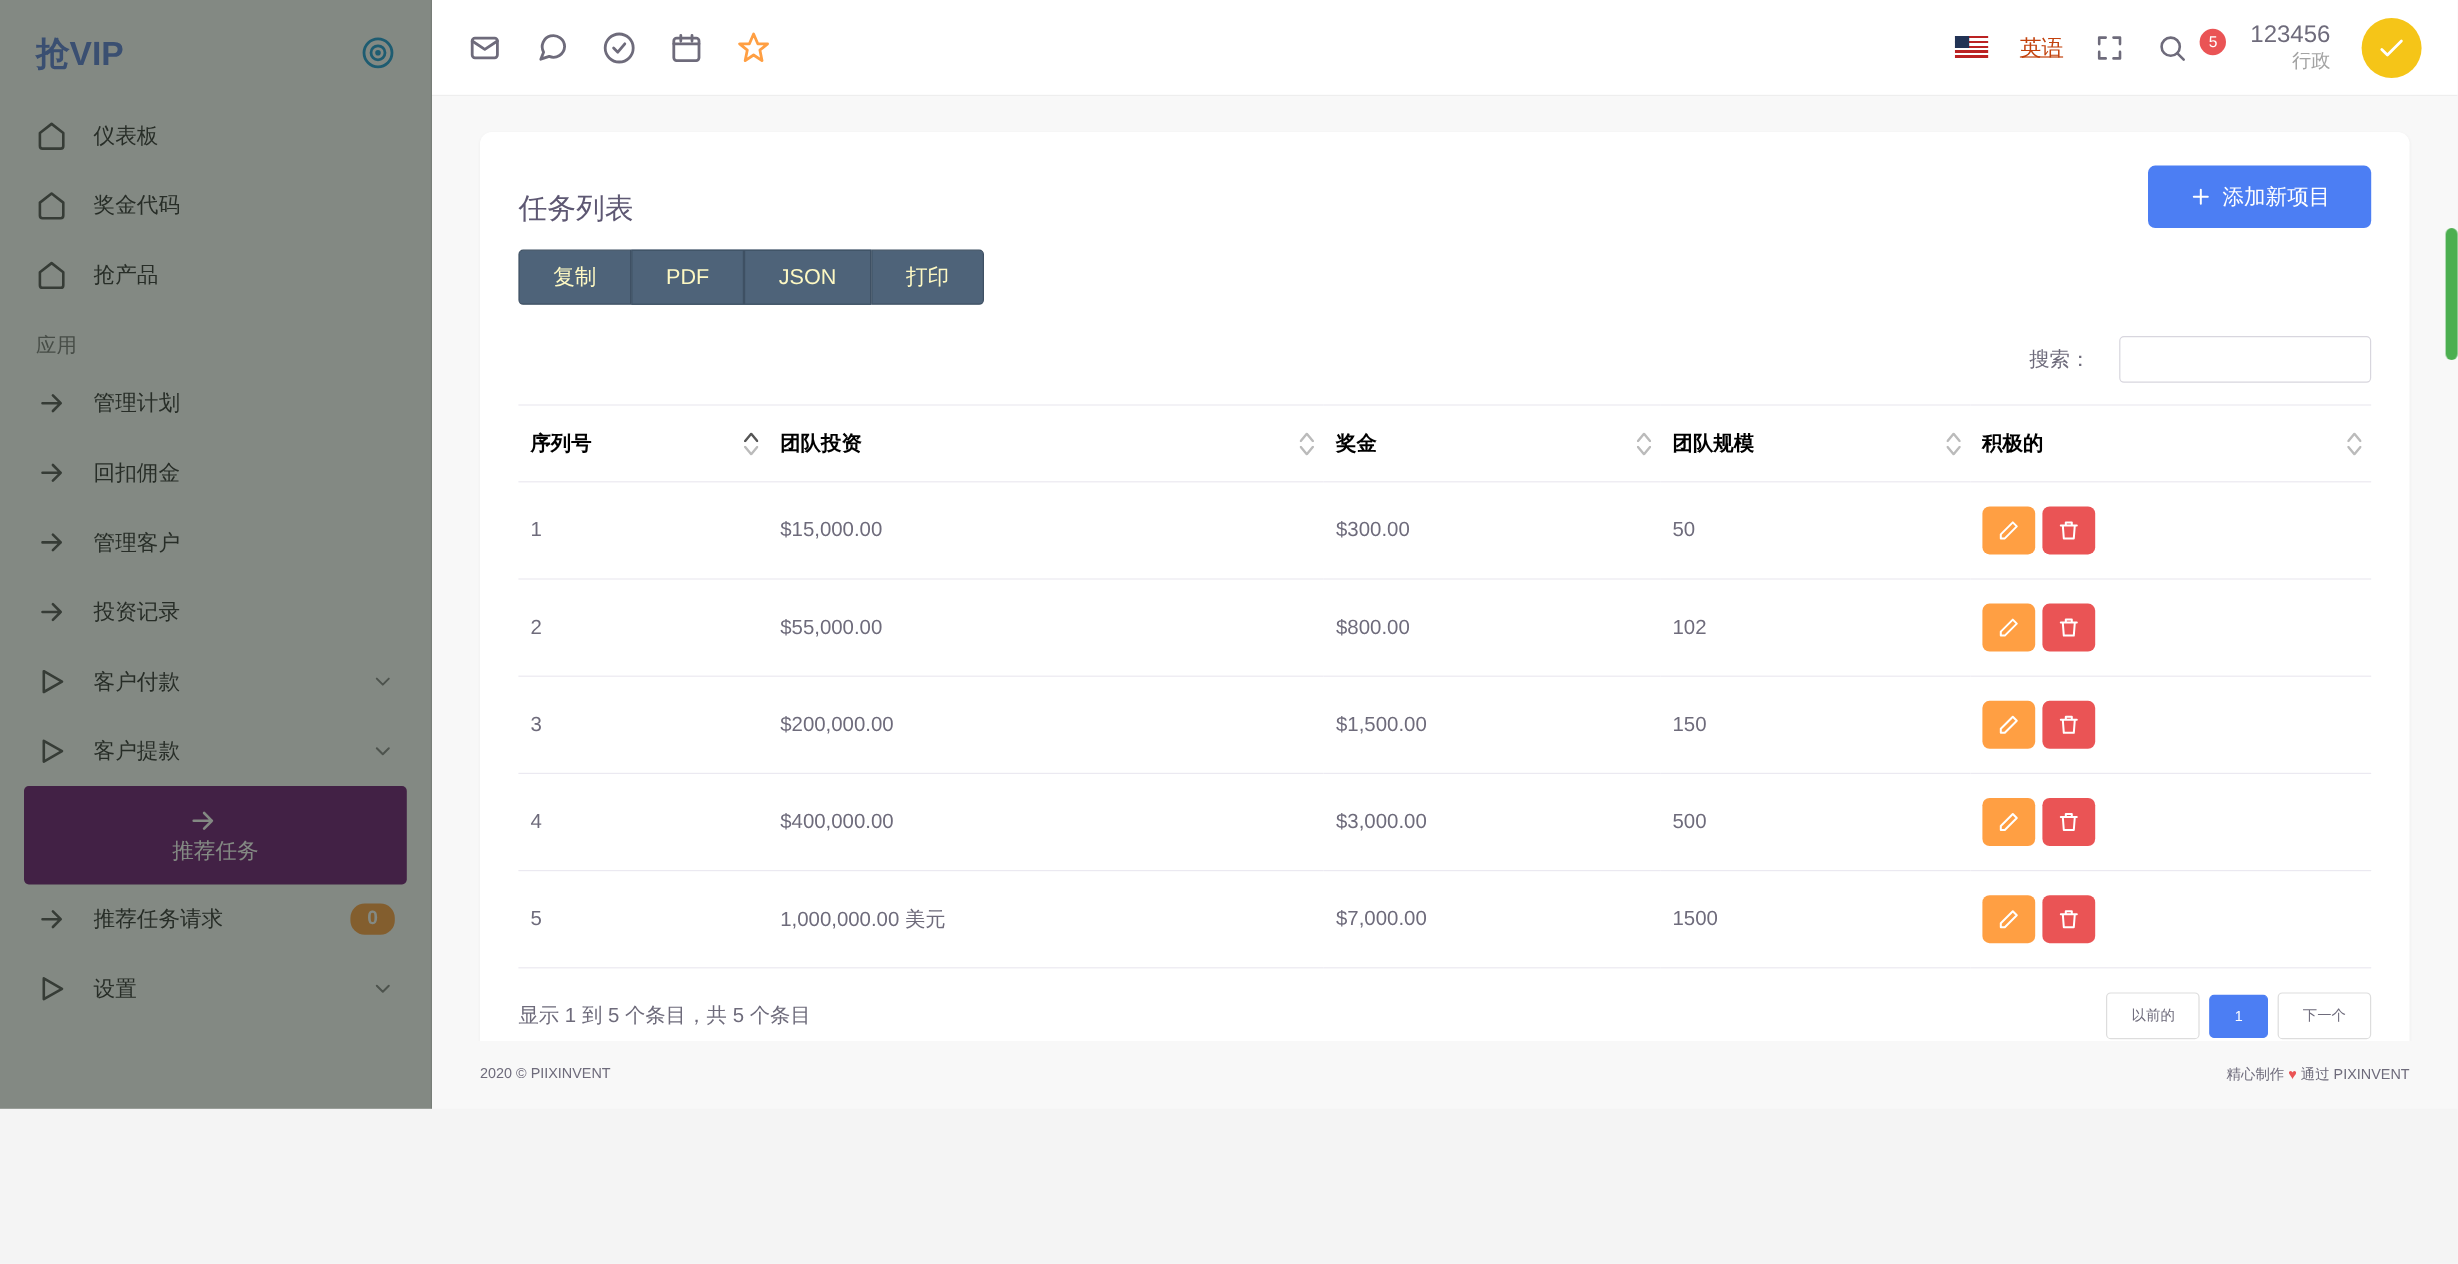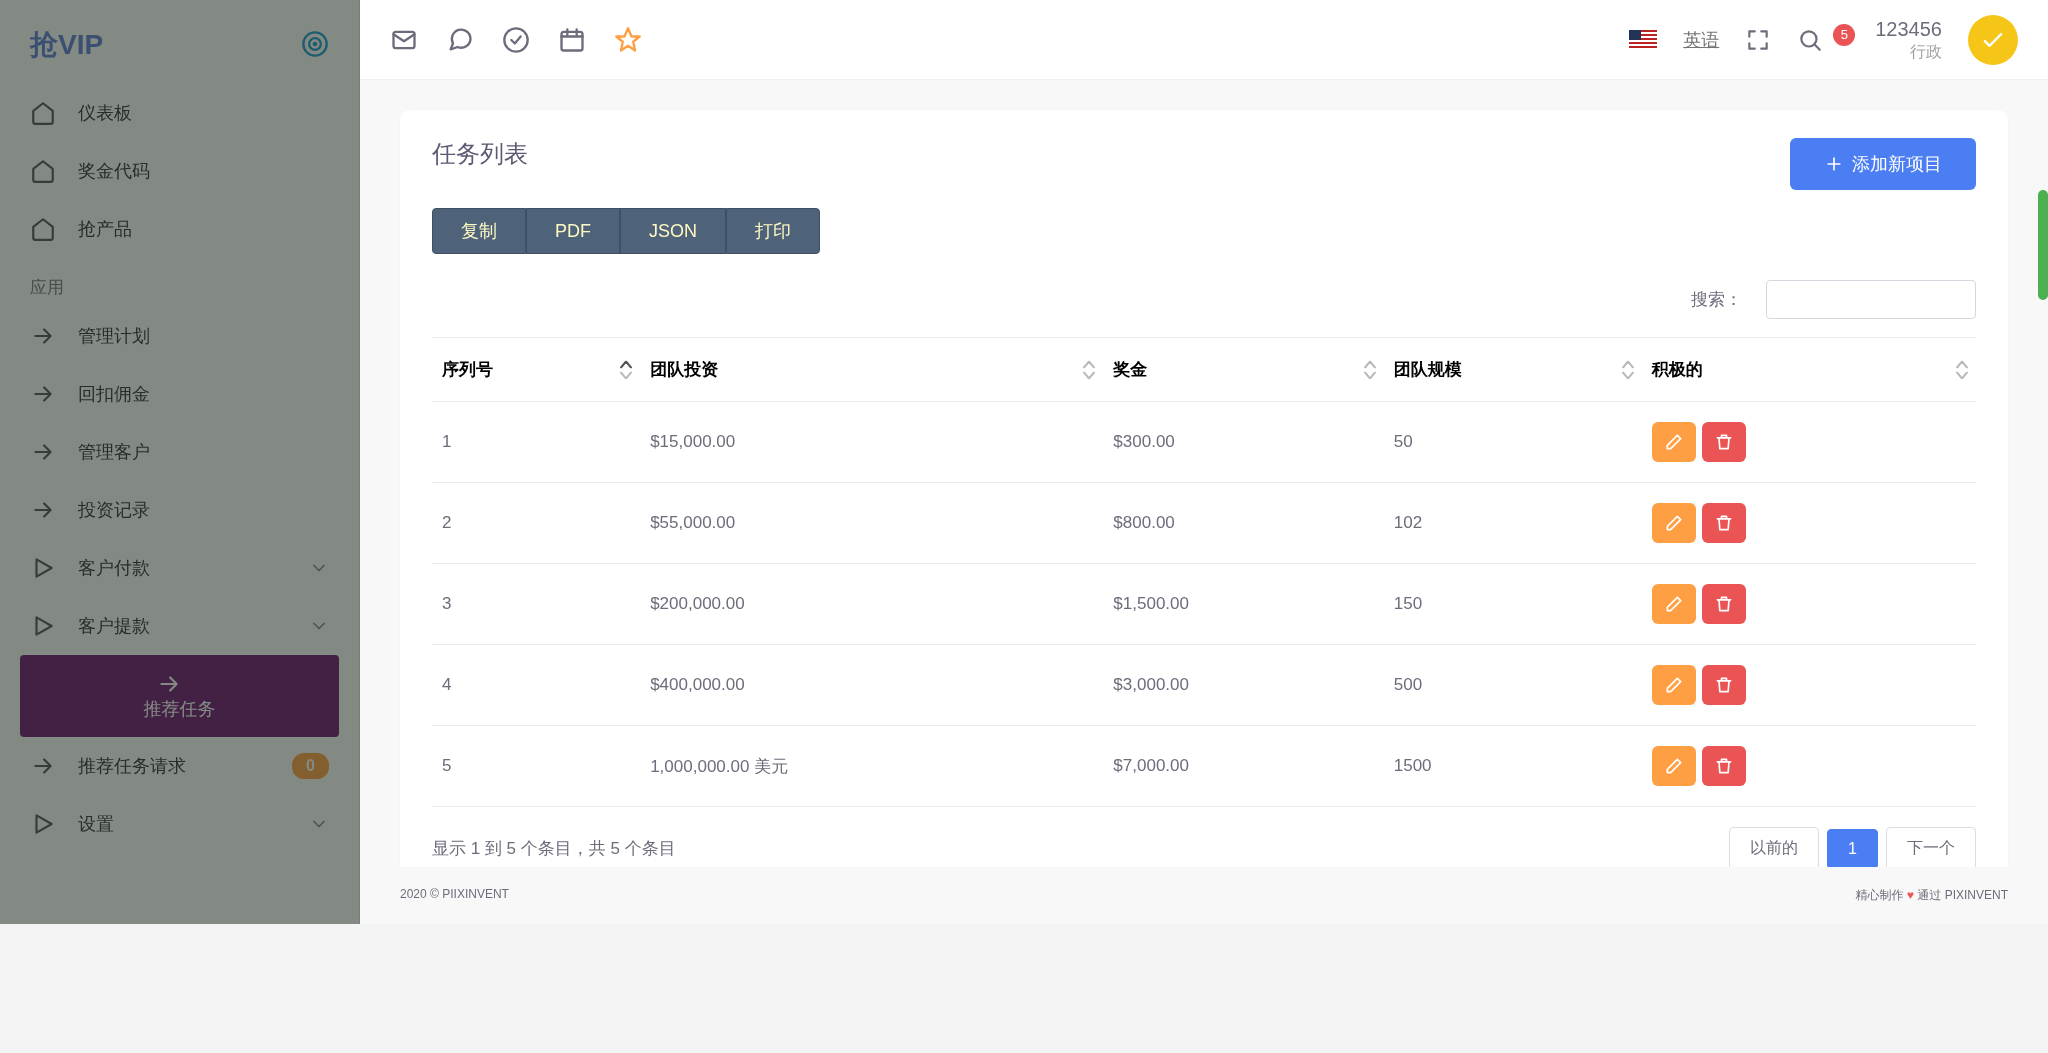--- a/index.html
+++ b/index.html
@@ -30,34 +30,34 @@
 
 .topbar { height:80px; background:#fff; border-bottom:1px solid #eee; display:flex; align-items:center; padding:0 30px; }
 .top-icons { display:flex; gap:28px; align-items:center; }
 .top-icons .tic { width:28px; height:28px; color:#6e6b7b; cursor:pointer; }
 .top-icons .tic.star { color:#ff9f43; }
 .spacer { flex:1; }
 .right-tools { display:flex; align-items:center; gap:26px; }
 .flag-us { width:28px; height:20px; position:relative; overflow:hidden; }
 .flag-us::before { content:""; position:absolute; inset:0; background:repeating-linear-gradient(#b22 0 2px,#fff 2px 4px); }
 .flag-us::after { content:""; position:absolute; top:0; left:0; width:12px; height:10px; background:#235; }
-.lang { font-size:18px; color:#737373;text-decoration:underline; }
+.lang { font-size:18px; color:#c2410c;text-decoration:underline; }
 .ric { width:26px; height:26px; color:#6e6b7b; cursor:pointer; }
 .bell-wrap { position:relative; }
 .bell-badge { position:absolute; top:-8px; right:-6px; background:#ea5455; color:#fff; border-radius:50%; width:22px; height:22px; font-size:13px; display:flex; align-items:center; justify-content:center; }
 .userbox { text-align:right; line-height:1.3; }
 .userbox .uname { font-size:20px; color:#6e6b7b; font-weight:500; }
 .userbox .urole { font-size:16px; color:#a3a3a3; }
 .avatar { width:50px; height:50px; border-radius:50%; background:#f5c518; display:flex; align-items:center; justify-content:center; }
 .avatar svg { width:28px; height:28px; color:#fff; }
 
 
 .content { padding: 30px 40px 10px 40px; flex:1; overflow:auto; }
 .card { background:#fff; border-radius:10px; padding: 28px 32px 30px 32px; box-shadow: 0 1px 3px rgba(0,0,0,0.05); }
-.card-head { display:flex; align-items:flex-start; justify-content:space-between; margin-bottom: 4px;}
+.card-head { display:flex; align-items:flex-end; justify-content:space-between; margin-bottom: 4px;}
 .card-title { font-size:24px; color:#5e5873; font-weight:400;}
 .btn-add { background:#4c7ef3; color:#fff; border:none; border-radius:6px; padding:14px 34px; font-size:18px; display:flex; align-items:center; gap:8px; cursor:pointer; }
 .btn-add svg{width:20px;height:20px;}
 
 .btn-row { display:flex; margin-top:18px; }
 .btn-row .bb { background:#4e6379; color:#fef9c3; border:1px solid #3e5063; padding:10px 28px; font-size:18px; cursor:pointer; }
 .btn-row .bb:first-child { border-radius:4px 0 0 4px; }
 .btn-row .bb:last-child { border-radius:0 4px 4px 0; }
 
 .search-row { display:flex; justify-content:flex-end; align-items:center; margin:26px 0 18px 0; gap:24px; }
@@ -72,21 +72,21 @@
 th.asc .sort .up{color:#555;}
 .act-btns { display:flex; gap:6px; }
 .act-btn { width:44px; height:40px; border-radius:6px; border:none; display:flex; align-items:center; justify-content:center; cursor:pointer; }
 .act-btn svg{width:20px;height:20px;color:#fff;}
 .act-edit { background:#ff9f43; }
 .act-del { background:#ea5455; }
 
 .table-foot { display:flex; justify-content:space-between; align-items:center; margin-top:20px; flex-wrap:wrap; gap:20px;}
 .info-text { color:#6e6b7b; font-size:17px; }
 .pager { display:flex; gap:8px; align-items:center; }
-.pg { border:1px solid #ddd; background:#fff; padding:10px 20px; border-radius:4px; color:#6e6b7b; font-size:16px; cursor:pointer;}
+.pg { border:1px solid #ddd; background:#fff; padding:10px 20px; border-radius:4px; color:#6e6b7b; font-size:12px; cursor:pointer;}
 .pg.cur { background:#4c7ef3; color:#fff; border-color:#4c7ef3; }
 
 
 .footer { padding: 20px 40px; display:flex; justify-content:space-between; color:#6e6b7b; font-size:12px; }
 .footer .heart{color:#ea5455;}
 
 
 .scroll-ind { position:absolute; right:0; top:190px; width:10px; height:110px; background:#4caf50; border-radius:5px; }
 
 svg { stroke: currentColor; fill:none; stroke-width:2; stroke-linecap:round; stroke-linejoin:round; }

